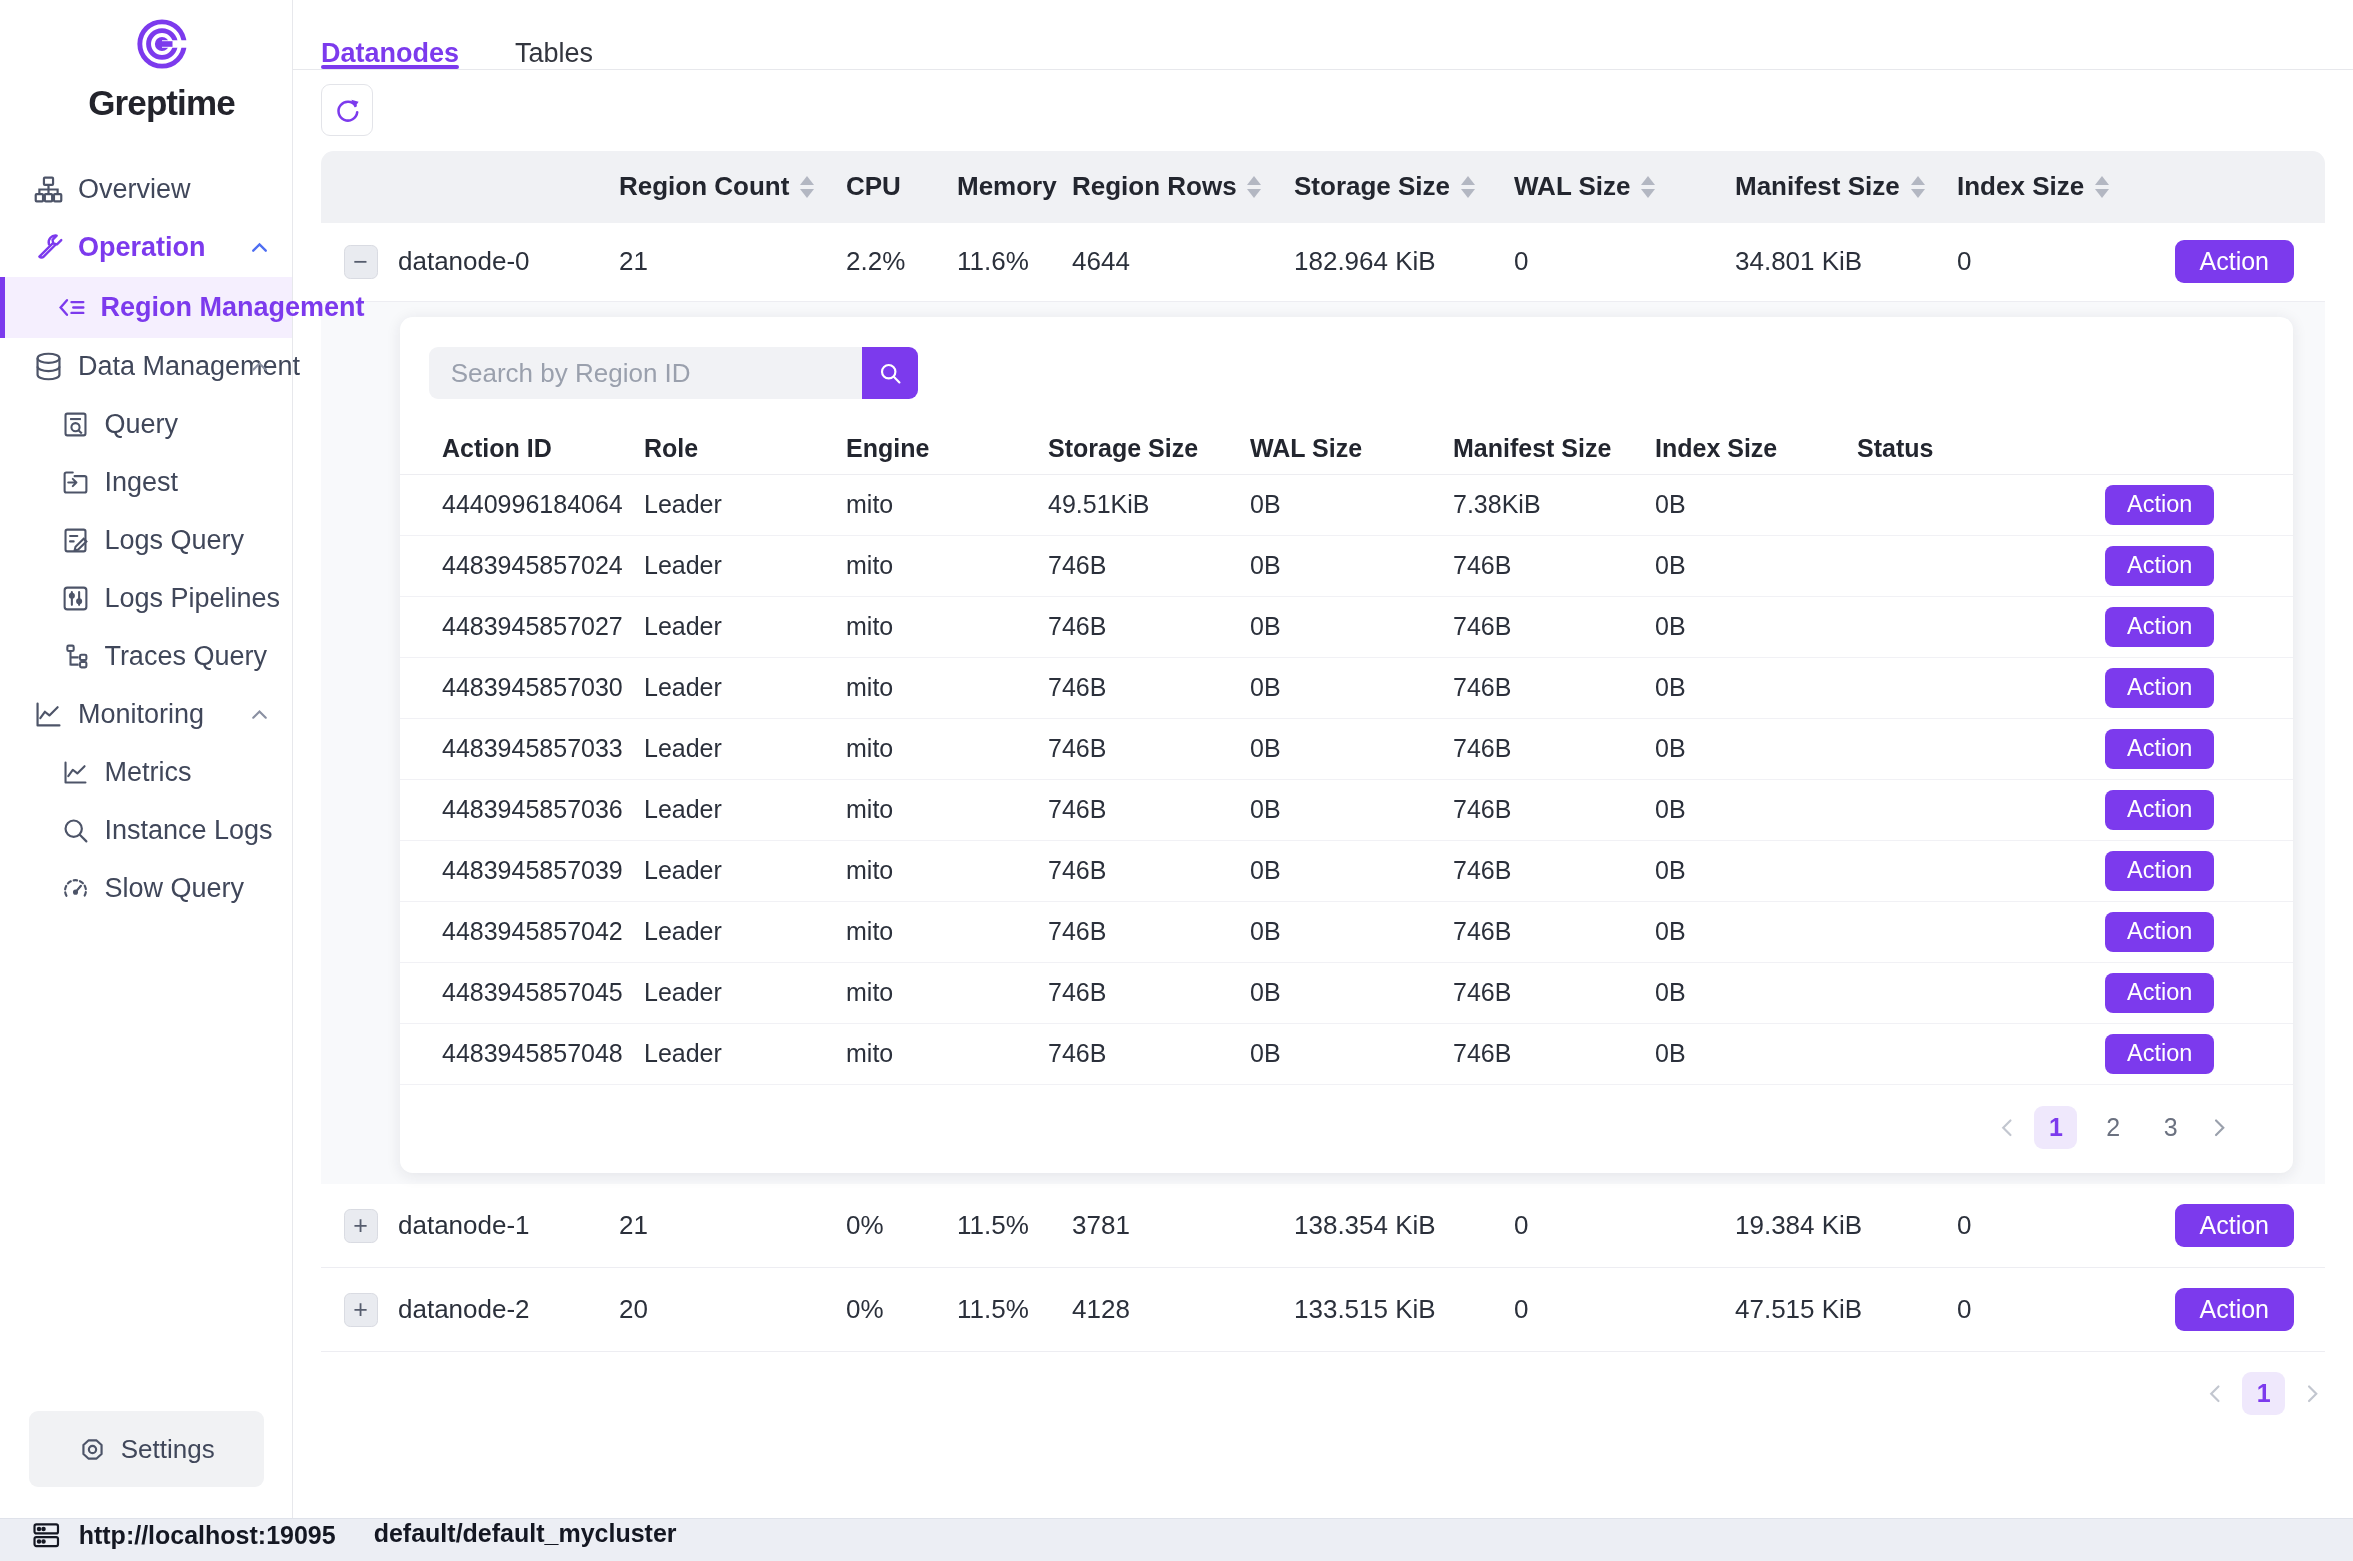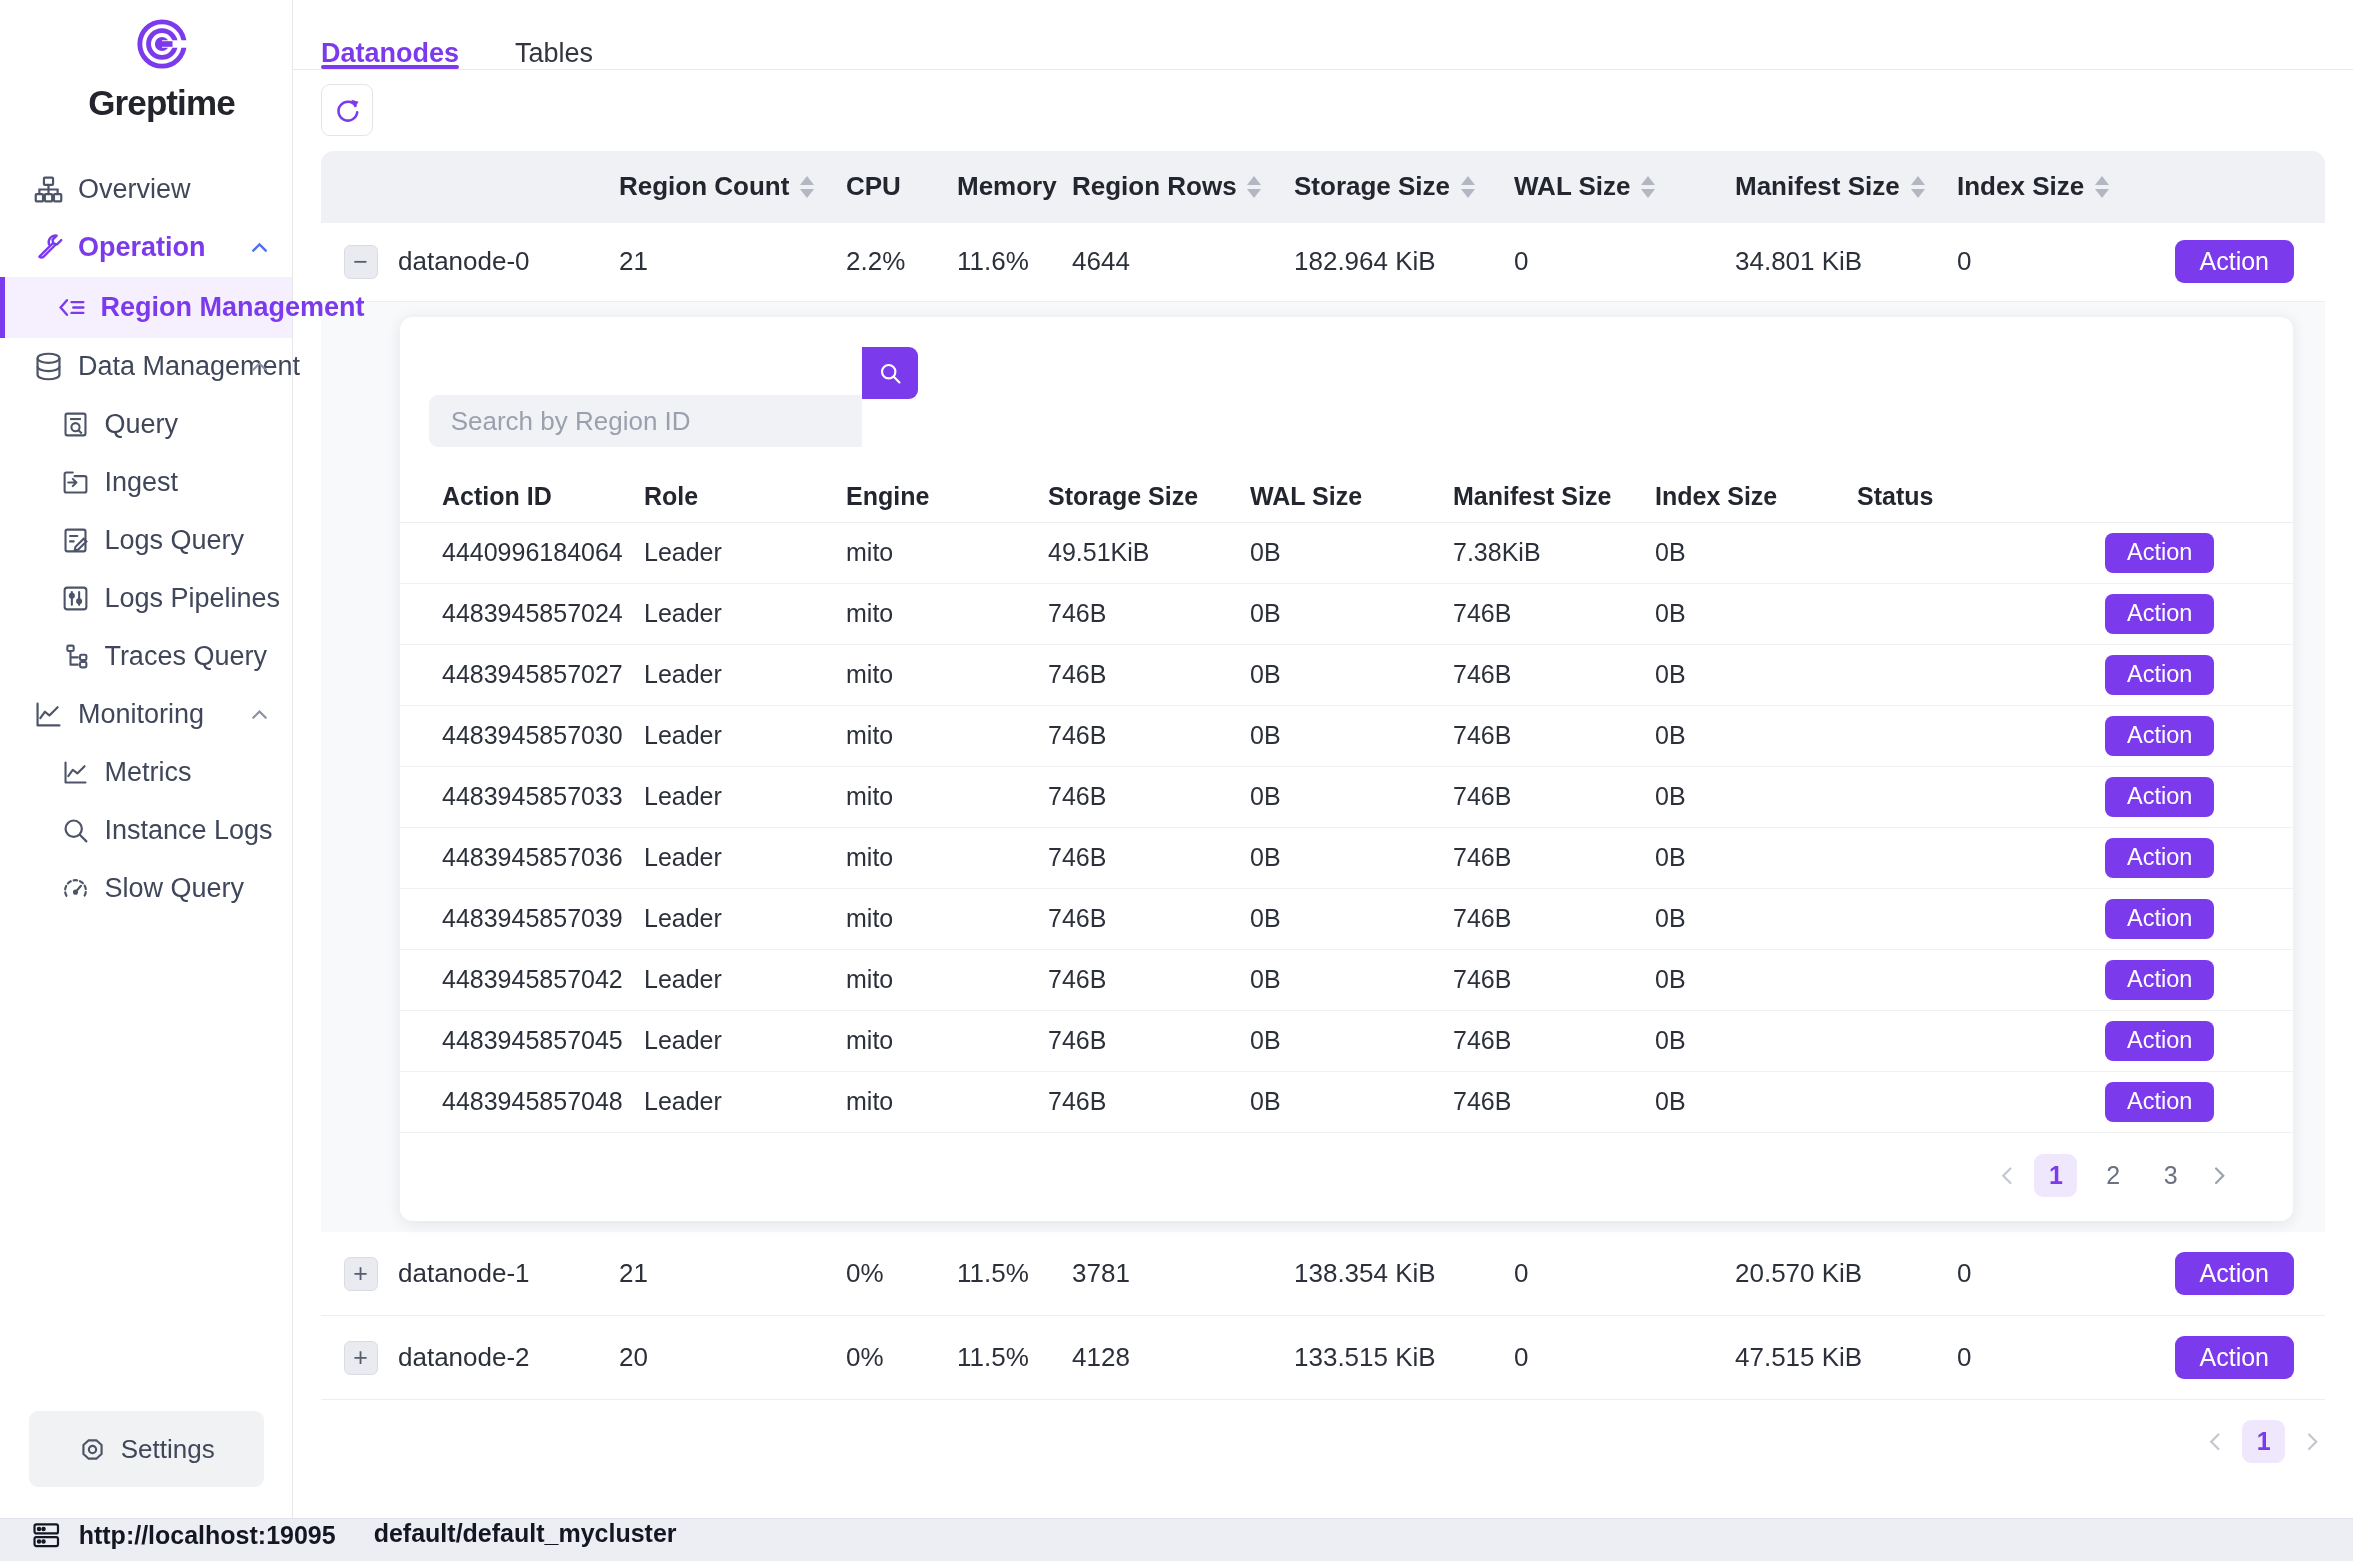--- a/index.html
+++ b/index.html
@@ -54,21 +54,21 @@
   .cell-action{display:flex;justify-content:flex-end;padding-right:31px;}
   .action-btn{background:#7c3aed;color:#fff;border:none;border-radius:9px;height:43px;padding:0 25px;
               font-size:25px;font-family:inherit;cursor:pointer;}
 
   
   .expand-area{background:#f8f9fb;padding:15.3px 32px 11.7px 79px;}
   .region-card{width:1893px;background:#fff;border-radius:12.6px;box-shadow:0 2.7px 14.4px rgba(30,34,60,.09);
                padding:30px 0 0 0;}
   .search-row{display:flex;padding-left:29px;}
   .search-input{width:390px;height:52px;background:#f1f2f5;border:none;border-radius:9px 0 0 9px;
-                padding:0 21.7px;font-size:26px;color:#3a3f4d;font-family:inherit;outline:none;margin-top:48px;}
+                padding:0 21.7px;font-size:26px;color:#3a3f4d;font-family:inherit;outline:none;}
   .search-input::placeholder{color:#9aa0ad;}
   .search-btn{width:56px;height:52px;background:#7c3aed;border:none;border-radius:0 9px 9px 0;
               display:flex;align-items:center;justify-content:center;cursor:pointer;}
   .grid-sub{display:grid;grid-template-columns:202px 202px 202px 202px 203px 202px 202px 210px 1fr;
             align-items:center;padding-left:42px;}
   .sub-thead{margin-top:23.5px;height:51px;font-size:25px;font-weight:700;color:#23262f;
              border-bottom:0.9px solid #ededf1;}
   .sub-row{height:60px;font-size:25px;color:#2b303b;border-bottom:0.9px solid #f1f1f5;}
   .sub-action{display:flex;justify-content:flex-end;padding-right:79px;}
   .sub-action .action-btn{height:40px;font-size:23.5px;padding:0 21.7px;border-radius:8.1px;}
@@ -559,21 +559,21 @@
         <div>
             <button class="expander">+</button>
           </div>
         <div class="cell">datanode-1</div>
         <div class="cell">21</div>
         <div class="cell">0%</div>
         <div class="cell">11.5%</div>
         <div class="cell">3781</div>
         <div class="cell">138.354 KiB</div>
         <div class="cell">0</div>
-        <div class="cell">20.570 KiB</div>
+        <div class="cell">19.384 KiB</div>
         <div class="cell">0</div>
         <div class="cell-action">
             <button class="action-btn">Action</button>
           </div>
       </div>
 
       <div class="grid-main trow tall">
         <div>
             <button class="expander">+</button>
           </div>

